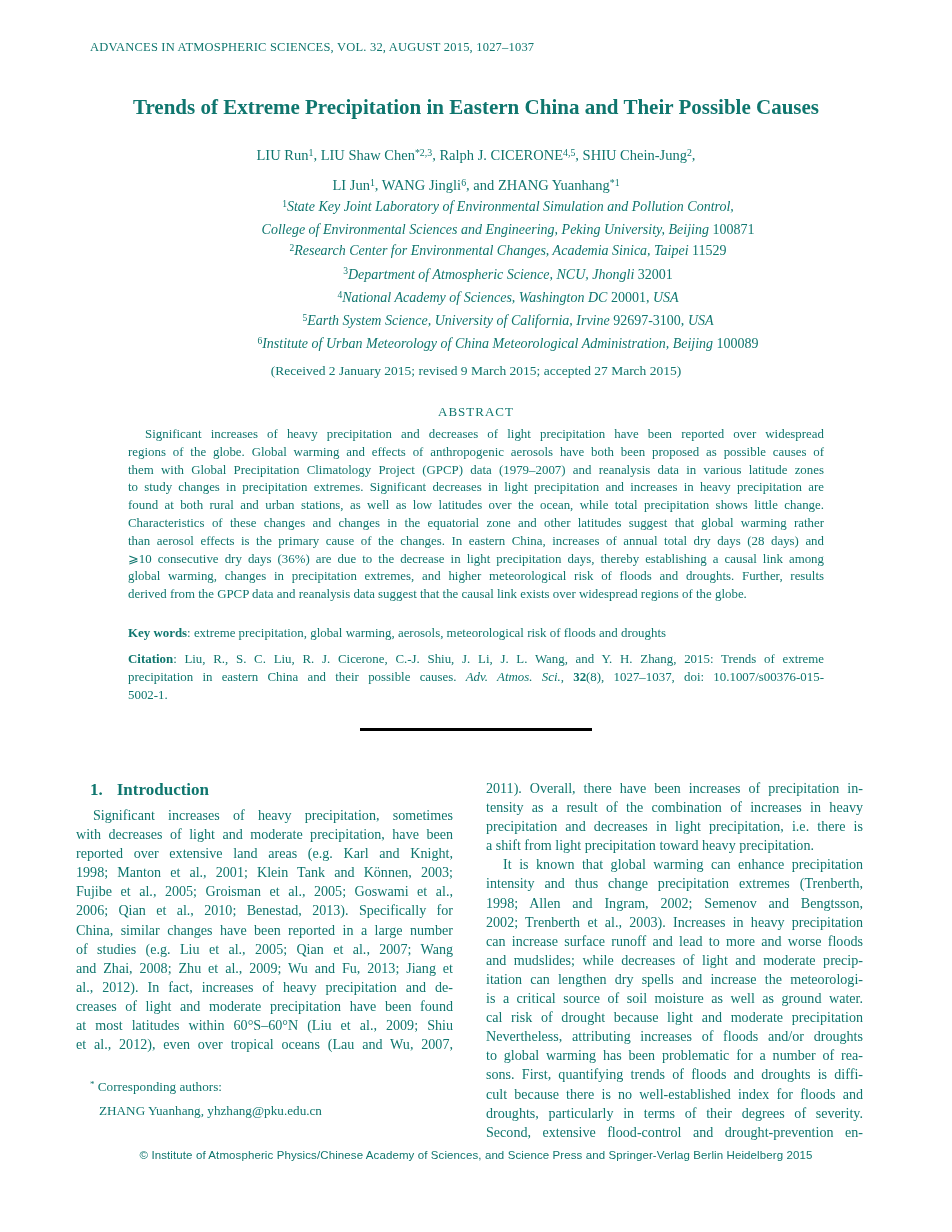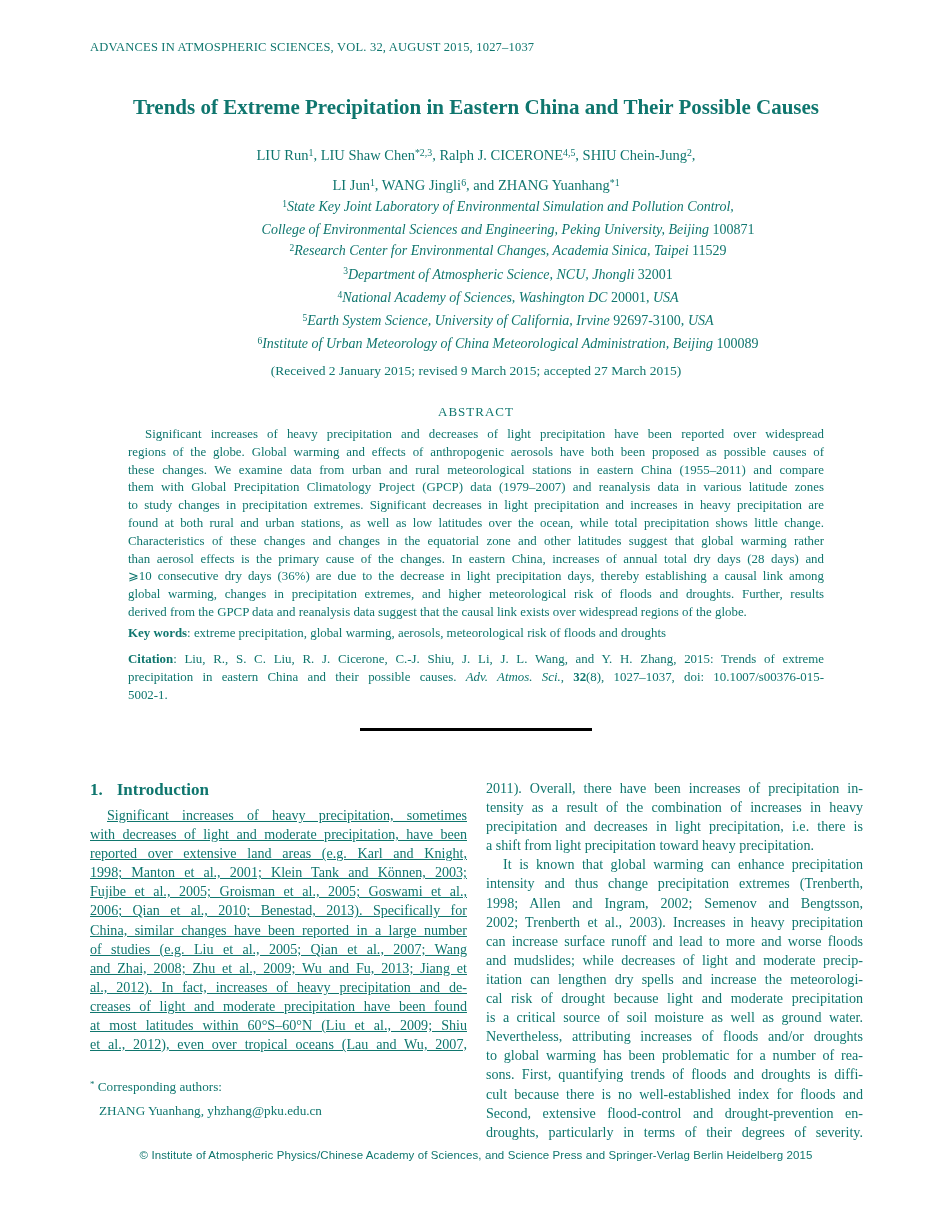--- a/index.html
+++ b/index.html
@@ -28,21 +28,21 @@
   .affiliations{top:196px;font-size:14px;line-height:21.2px;margin-left:32px;}
   .received{top:363px;font-size:13.5px;}
   .abstract-heading{top:404px;font-size:13px;letter-spacing:1px;}
   .abstract-body{left:128px;top:426px;width:696px;font-size:12.9px;line-height:17.8px;}
   .keywords{left:128px;top:626px;width:696px;font-size:12.9px;}
   .citation{left:128px;top:651px;width:696px;font-size:12.9px;line-height:17.8px;}
   .divider{left:360px;top:728px;width:232px;height:3px;background:#000;}
   .section-heading{left:90px;top:780px;font-size:17px;font-weight:bold;}
   .section-heading .num{margin-right:14px;}
   .col{width:377px;font-size:14.1px;line-height:19.1px;}
-  .col-left{left:90px;top:806px;text-decoration:underline;}
+  .col-left{left:76px;top:806px;}
   .col-right{left:486px;top:779px;}
   .footnote{left:90px;top:1076px;width:377px;font-size:13.2px;line-height:22.5px;}
   .footnote .line{text-align:left;text-align-last:left;}
   .footnote .line + .line{padding-left:9px;}
   .copyright{top:1149px;font-family:"Liberation Sans", sans-serif;font-size:11.5px;letter-spacing:0.1px;}
 </style>
 </head>
 <body>
 
 <div class="page">
@@ -66,21 +66,20 @@
       <div class="line"><span class="sup">6</span><span class="it">Institute of Urban Meteorology of China Meteorological Administration, Beijing</span><span> 100089</span></div>
     </div>
 
   <div class="abs center received">(Received 2 January 2015; revised 9 March 2015; accepted 27 March 2015)</div>
 
   <div class="abs center abstract-heading">ABSTRACT</div>
 
   <div class="abs abstract-body">
       <div class="line indent">Significant increases of heavy precipitation and decreases of light precipitation have been reported over widespread</div>
       <div class="line">regions of the globe.  Global warming and effects of anthropogenic aerosols have both been proposed as possible causes of</div>
-      <div class="line">these changes.  We examine data from urban and rural meteorological stations in eastern China (1955–2011) and compare</div>
       <div class="line">them with Global Precipitation Climatology Project (GPCP) data (1979–2007) and reanalysis data in various latitude zones</div>
       <div class="line">to study changes in precipitation extremes. Significant decreases in light precipitation and increases in heavy precipitation are</div>
       <div class="line">found at both rural and urban stations, as well as low latitudes over the ocean, while total precipitation shows little change.</div>
       <div class="line">Characteristics of these changes and changes in the equatorial zone and other latitudes suggest that global warming rather</div>
       <div class="line">than aerosol effects is the primary cause of the changes.  In eastern China, increases of annual total dry days (28 days) and</div>
       <div class="line">⩾10 consecutive dry days (36%) are due to the decrease in light precipitation days, thereby establishing a causal link among</div>
       <div class="line">global warming, changes in precipitation extremes, and higher meteorological risk of floods and droughts.  Further, results</div>
       <div class="line flush">derived from the GPCP data and reanalysis data suggest that the causal link exists over widespread regions of the globe.</div>
     </div>
 
@@ -122,28 +121,28 @@
         <div class="line flush">a shift from light precipitation toward heavy precipitation.</div>
       </div>
     <div>
         <div class="line indent">It is known that global warming can enhance precipitation</div>
         <div class="line">intensity and thus change precipitation extremes (Trenberth,</div>
         <div class="line">1998;  Allen and Ingram, 2002;  Semenov and Bengtsson,</div>
         <div class="line">2002; Trenberth et al., 2003). Increases in heavy precipitation</div>
         <div class="line">can increase surface runoff and lead to more and worse floods</div>
         <div class="line">and mudslides; while decreases of light and moderate precip-</div>
         <div class="line">itation can lengthen dry spells and increase the meteorologi-</div>
+        <div class="line">is a critical source of soil moisture as well as ground water.</div>
         <div class="line">cal risk of drought because light and moderate precipitation</div>
-        <div class="line">is a critical source of soil moisture as well as ground water.</div>
         <div class="line">Nevertheless, attributing increases of floods and/or droughts</div>
         <div class="line">to global warming has been problematic for a number of rea-</div>
         <div class="line">sons. First, quantifying trends of floods and droughts is diffi-</div>
         <div class="line">cult because there is no well-established index for floods and</div>
+        <div class="line">droughts, particularly in terms of their degrees of severity.</div>
         <div class="line">Second, extensive flood-control and drought-prevention en-</div>
-        <div class="line">droughts, particularly in terms of their degrees of severity.</div>
       </div>
   </div>
 
   <div class="abs footnote">
       <div class="line"><span class="sup">*</span><span> Corresponding authors:</span></div>
       <div class="line"><span>ZHANG Yuanhang, yhzhang@pku.edu.cn</span></div>
     </div>
 
   <div class="abs center copyright">© Institute of Atmospheric Physics/Chinese Academy of Sciences, and Science Press and Springer-Verlag Berlin Heidelberg 2015</div>
 

